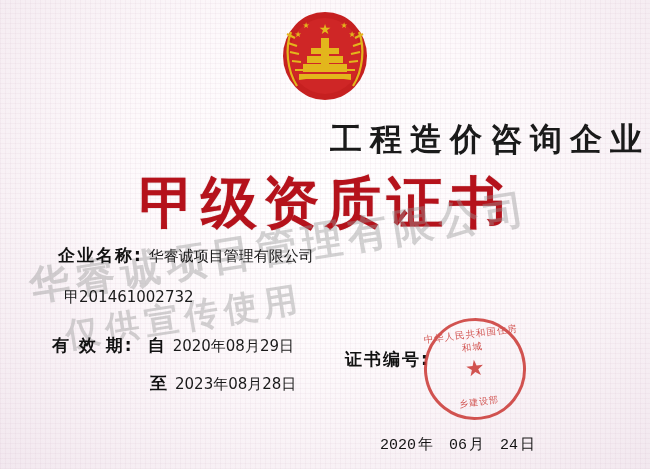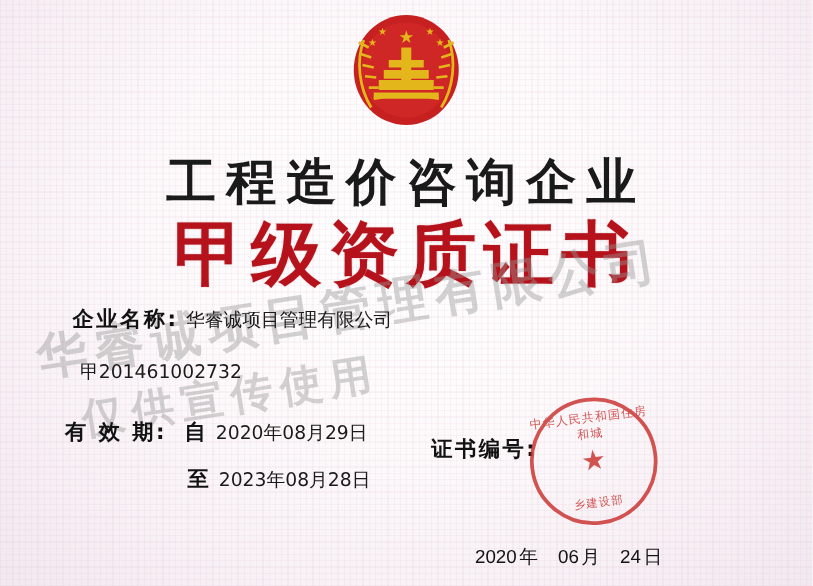--- a/index.html
+++ b/index.html
@@ -38,22 +38,22 @@
     transform: translateX(-50%);
     width: 104px;
     height: 100px;
   }
   
   .title-line1 {
     position: absolute;
     top: 118px;
     left: 0;
     width: 100%;
-    text-align: center;
-    font-size: 40px;
+    text-align: right;
+    font-size: 32px;
     letter-spacing: 8px;
     color: #1a1a1a;
     font-weight: 700;
     font-family: "DejaVu Sans", sans-serif;
   }
   .title-line2 {
     position: absolute;
     top: 166px;
     left: 0;
     width: 100%;
@@ -87,21 +87,21 @@
     color: #1a1a1a;
     letter-spacing: 0px;
   }
   #row-company { left: 58px; top: 244px; text-align: right; }
   #row-certno  { left: 58px; top: 288px; }
   #row-valid   { left: 52px; top: 334px; }
   #row-valid2  { left: 150px; top: 372px; }
   #row-issuer  { left: 345px; top: 348px; }
   #row-date    { left: 380px; top: 393px; font-size: 15px; }
   #row-date .seg { margin-right: 2px; }
-  #row-date .num { font-family: Liberation Sans, sans-serif; margin-top: 44px; }
+  #row-date .num { font-family: Liberation Mono, monospace; margin-top: 44px; }
   .footer {
     position: absolute;
     top: 437px;
     left: 0;
     width: 100%;
     text-align: center;
     font-size: 13px;
     letter-spacing: 1px;
     color: #222;
     font-family: "DejaVu Sans", sans-serif;

